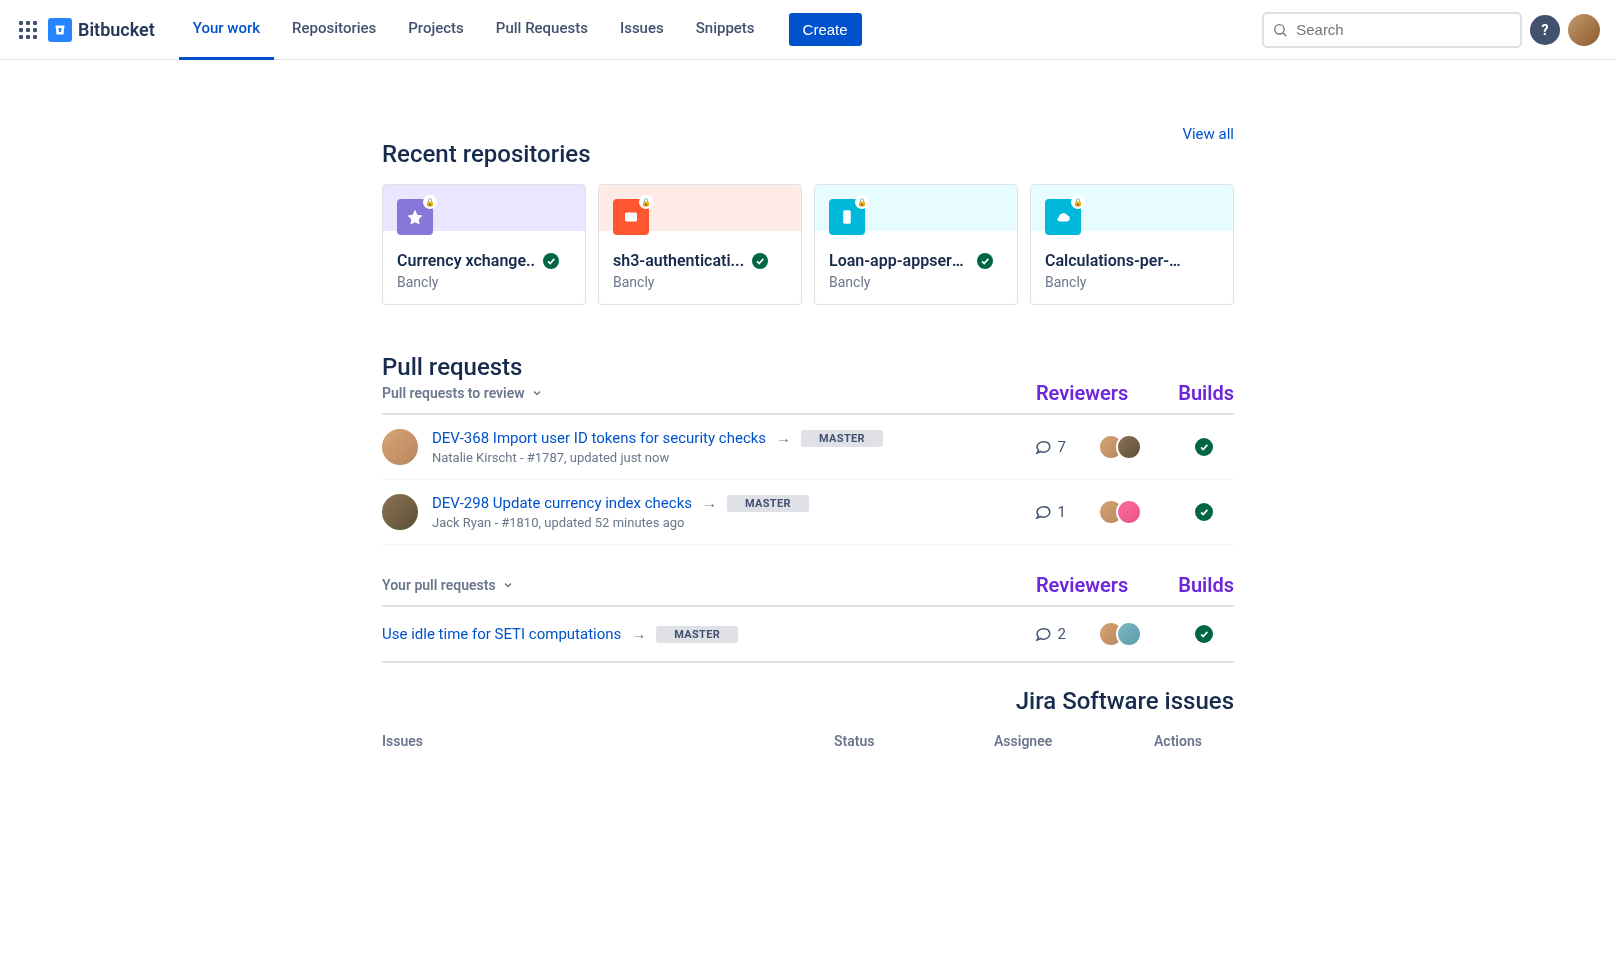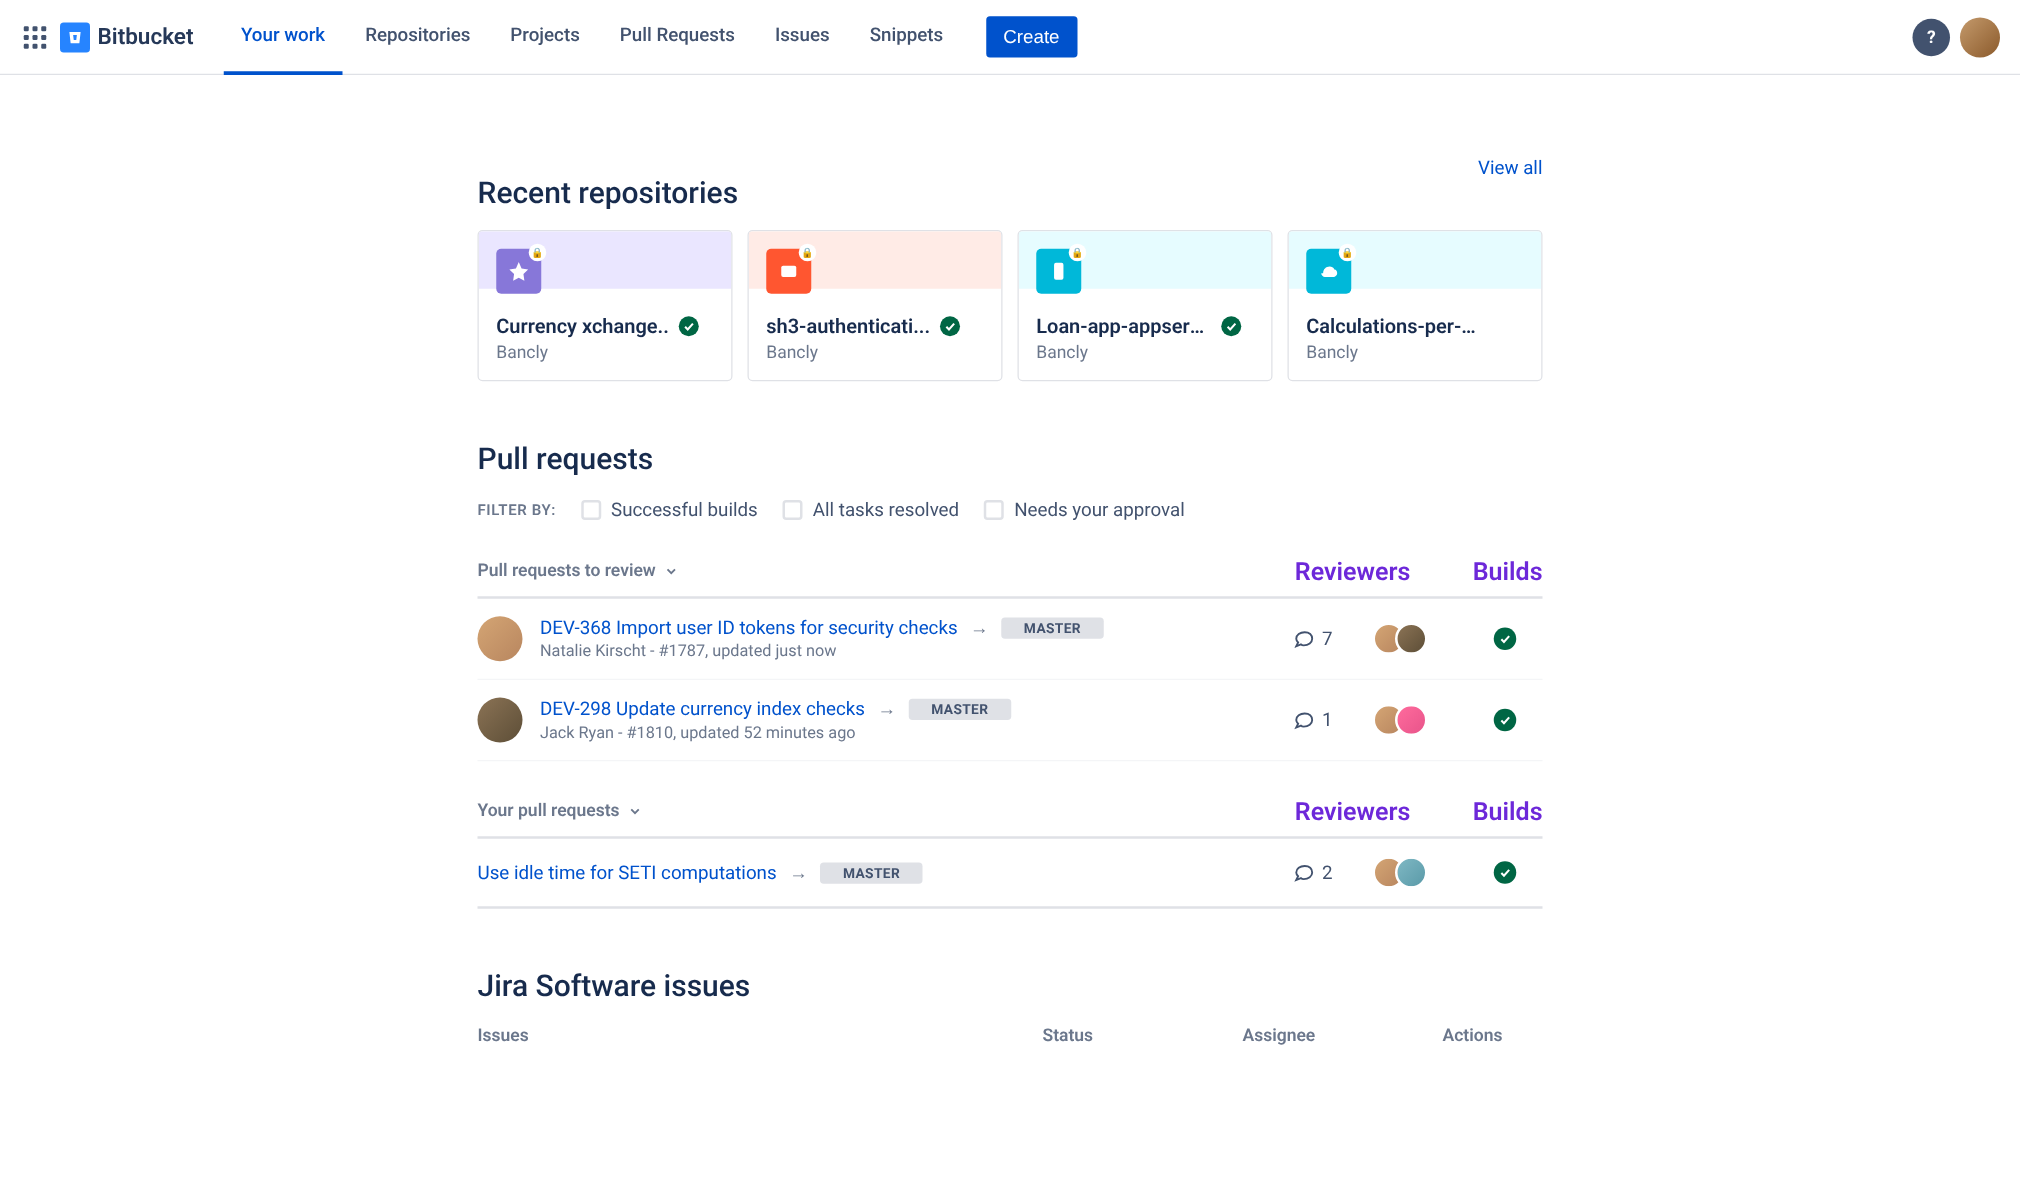--- a/index.html
+++ b/index.html
@@ -177,21 +177,21 @@
   .mini-avatar.m1{background:linear-gradient(135deg,#8b7355,#5d4e37);}
   .mini-avatar.m2{background:linear-gradient(135deg,#ff6b9d,#e8548a);}
   .mini-avatar.m3{background:linear-gradient(135deg,#7fb8c4,#5a9aa8);}
   .pr-build { width:60px; display:flex; justify-content:center; }
   .build-ok {
     width:18px; height:18px; border-radius:50%; background:#006644;
     display:flex; align-items:center; justify-content:center;
   }
 
   
-  .jira-title { font-size:24px; font-weight:500; margin:48px 0 18px; }
+  .jira-title { font-size:24px; font-weight:500; margin:24px 0 18px;text-align:right; }
   .jira-head {
     display:flex; padding-bottom:8px;
     font-size:14px; font-weight:600; color:#6B778C;
   }
   .jc-issues { flex:1; }
   .jc-status { width:160px; }
   .jc-assignee { width:160px; }
   .jc-actions { width:80px; }
 
   .grid9 { display:grid; grid-template-columns:repeat(3,4px); grid-template-rows:repeat(3,4px); gap:3px; }
@@ -229,20 +229,27 @@
     <div class="nav-tab">Projects</div>
     <div class="nav-tab">Pull Requests</div>
     <div class="nav-tab">Issues</div>
     <div class="nav-tab">Snippets</div>
   </div>
 
   <button class="btn-create">Create</button>
 
   <div class="spacer"></div>
 
+  <div class="search-box">
+    <svg width="18" height="18" viewBox="0 0 24 24" fill="none" stroke="#6B778C" stroke-width="2">
+        <circle cx="11" cy="11" r="7"></circle>
+        <line x1="21" y1="21" x2="16.5" y2="16.5"></line>
+      </svg>
+    <input type="text" placeholder="Search" style="">
+  </div>
 
   <div class="icon-btn help-btn">?</div>
   <div class="avatar"></div>
 </div>
 
 <div class="main">
 
   <div class="section-head">
     <div class="section-title">Recent repositories</div>
     <div class="view-all">View all</div>
@@ -328,35 +335,20 @@
         <div class="repo-name-row">
           <span class="repo-name">Calculations-per-ca...</span>
         </div>
         <div class="repo-org">Bancly</div>
       </div>
     </div>
   </div>
 
   <div class="section-title">Pull requests</div>
 
-  <div class="filter-row">
-    <span class="filter-label">FILTER BY:</span>
-    <label class="checkbox-item">
-      <span class="checkbox-box"></span>
-      <span>Successful builds</span>
-    </label>
-    <label class="checkbox-item">
-      <span class="checkbox-box"></span>
-      <span>All tasks resolved</span>
-    </label>
-    <label class="checkbox-item">
-      <span class="checkbox-box"></span>
-      <span>Needs your approval</span>
-    </label>
-  </div>
 
   <div class="pr-subhead">
     <div class="pr-subhead-left">
       <span>Pull requests to review</span>
       <svg width="12" height="12" viewBox="0 0 24 24" fill="none" stroke="#6B778C" stroke-width="3">
           <polyline points="6 9 12 15 18 9"></polyline>
         </svg>
     </div>
     <div class="pr-cols">
       <span class="pr-col-label">Reviewers</span>

